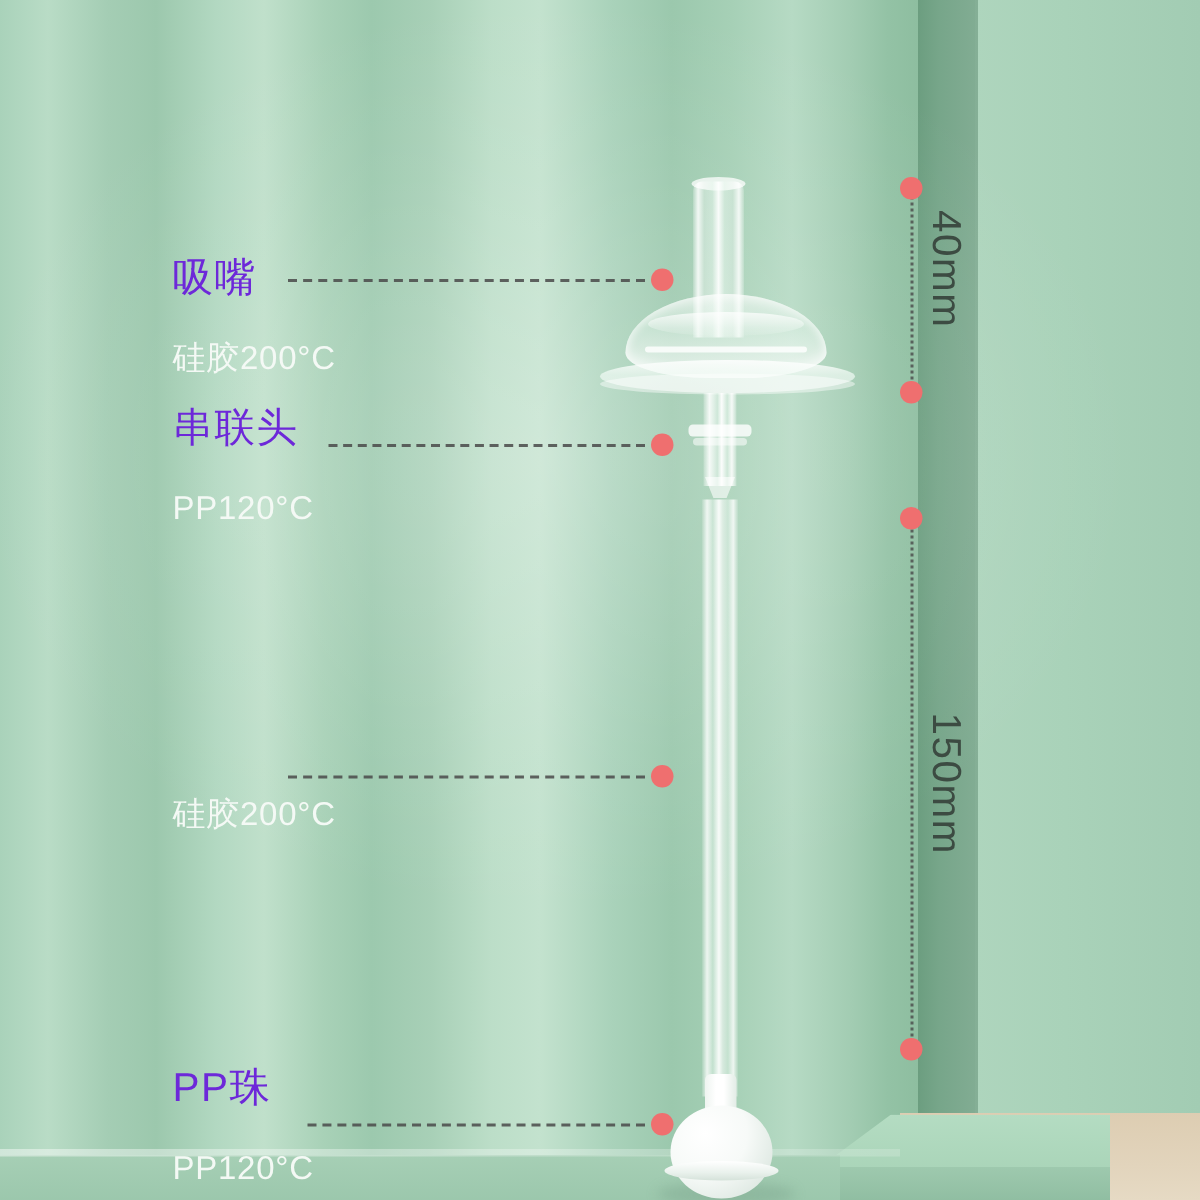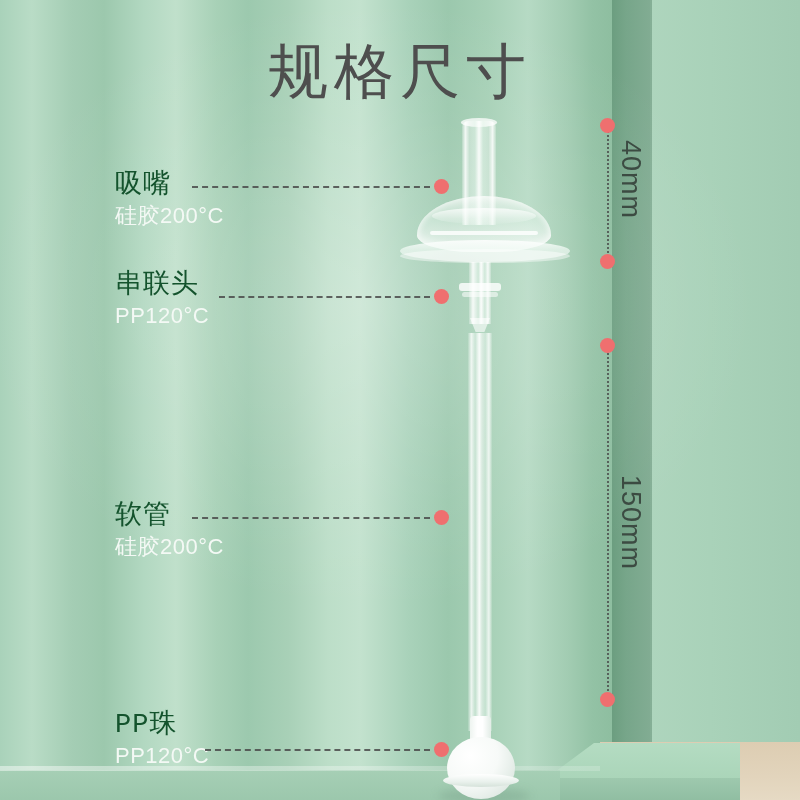--- a/index.html
+++ b/index.html
@@ -107,33 +107,32 @@
     font-weight: 500;
     letter-spacing: 6px;
     color: #4e4e4e;
     white-space: nowrap;
   }
 
   
   .callout { position: absolute; }
   .callout .cap {
     font-size: 27px;
-    color: #14532d;
+    color: #6d28d9;
     letter-spacing: 1px;
     white-space: nowrap;
     line-height: 1;
-    font-family: Liberation Mono, monospace;
   }
   .callout .sub {
     font-size: 22px;
     color: #f4f9f5;
     letter-spacing: 0.5px;
     white-space: nowrap;
     line-height: 1;
-    margin-top: 6px;
+    margin-top: 29px;
   }
   .leader {
     position: absolute;
     height: 0;
     border-top: 2px dashed #4a4a4a;
     opacity: 0.85;
   }
   .dot {
     position: absolute;
     width: 15px; height: 15px;
@@ -335,38 +334,36 @@
     <div class="conn-taper"></div>
 
     <div class="tube"></div>
 
     <div class="bead-shadow"></div>
     <div class="bead-neck"></div>
     <div class="bead-ball"></div>
     <div class="bead-ring"></div>
   </div>
 
-  <div class="title">规格尺寸</div>
 
   <div class="callout" style="left:115px; top:172px;">
     <div class="cap">吸嘴</div>
     <div class="sub">硅胶200°C</div>
   </div>
   <div class="leader" style="left:192px; top:186px; width:238px;"></div>
   <div class="dot" style="left:434px; top:179px;"></div>
 
   <div class="callout" style="left:115px; top:272px;">
     <div class="cap">串联头</div>
     <div class="sub">PP120°C</div>
   </div>
   <div class="leader" style="left:219px; top:296px; width:211px;"></div>
   <div class="dot" style="left:434px; top:289px;"></div>
 
   <div class="callout" style="left:115px; top:503px;">
-    <div class="cap">软管</div>
     <div class="sub">硅胶200°C</div>
   </div>
   <div class="leader" style="left:192px; top:517px; width:238px;"></div>
   <div class="dot" style="left:434px; top:510px;"></div>
 
   <div class="callout" style="left:115px; top:712px;">
     <div class="cap">PP珠</div>
     <div class="sub">PP120°C</div>
   </div>
   <div class="leader" style="left:205px; top:749px; width:225px;"></div>

